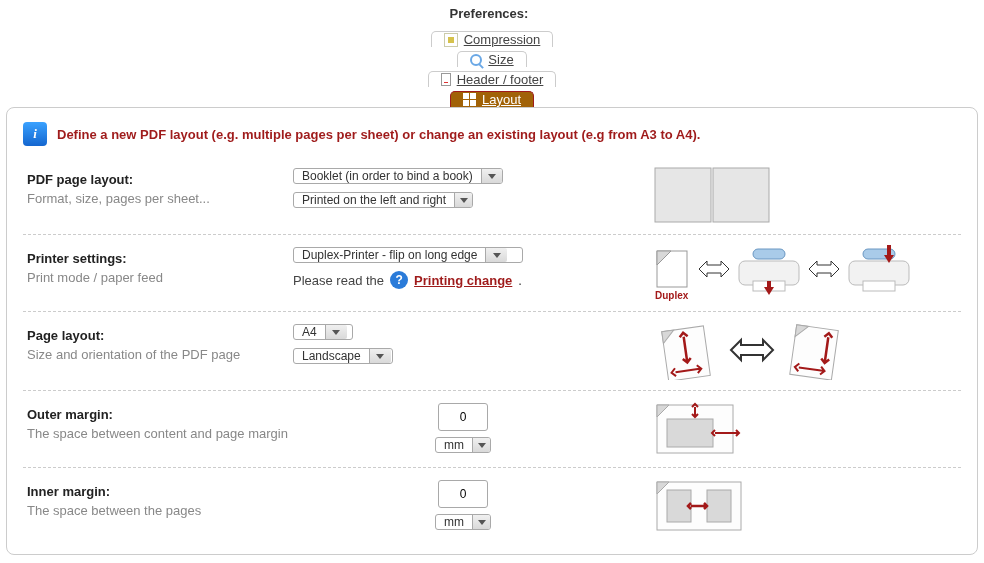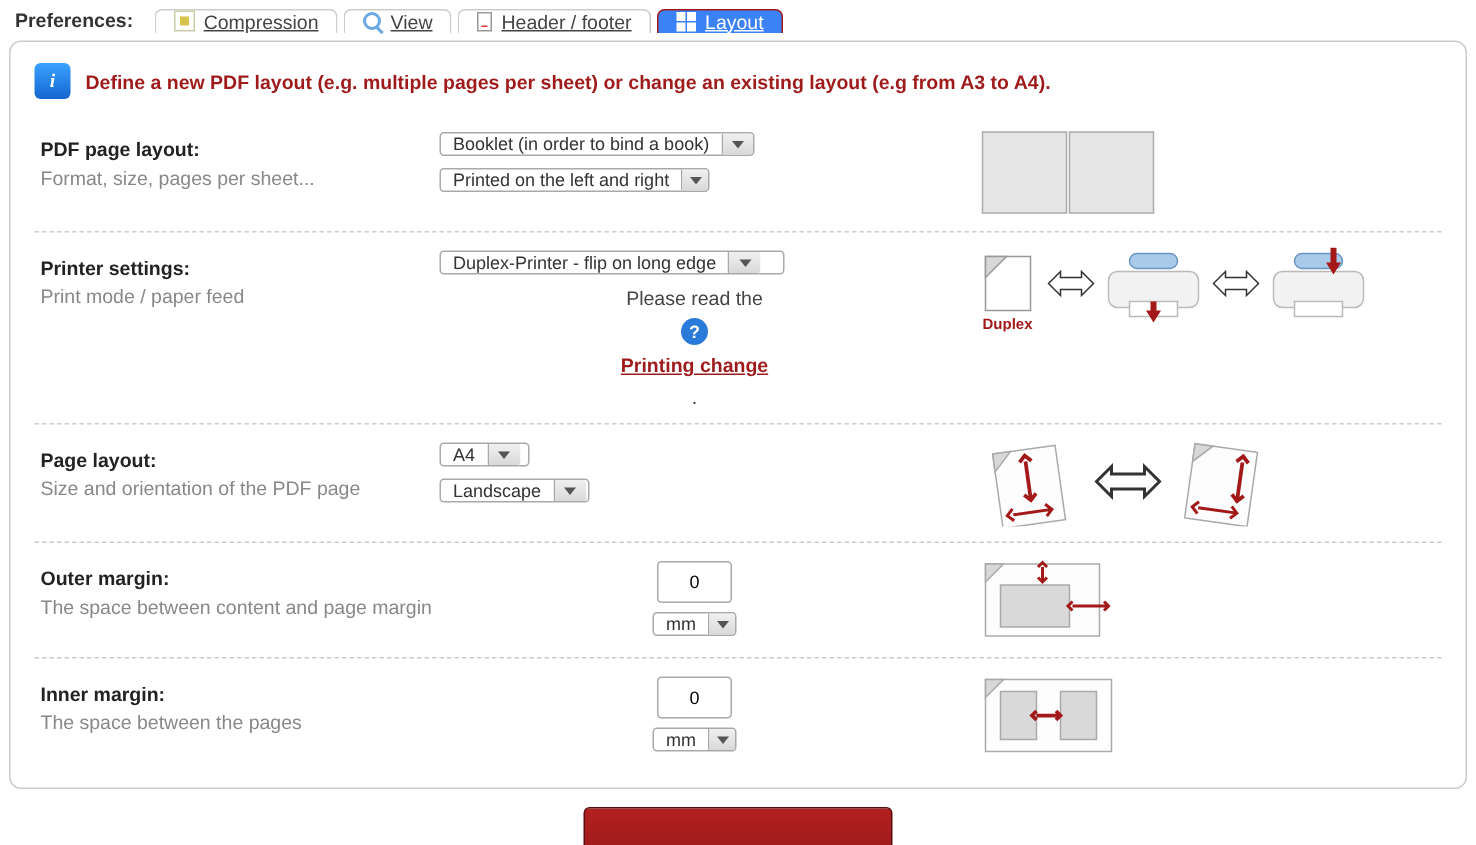--- a/index.html
+++ b/index.html
@@ -1,24 +1,24 @@
 <!DOCTYPE html>
 <html><head>
 <meta charset="utf-8">
 <style>
   * { box-sizing: border-box; }
   html, body { margin:0; padding:0; font-family: Arial, Helvetica, sans-serif; font-size:13px; color:#333; background:#fff; }
   .page { width:984px; min-height:563px; position:relative; }
 
   
-  .tabs-row { display:flex; align-items:center; gap:4px; padding:0 6px; }
+  .tabs-row { display:flex; align-items:center; gap:4px; padding:0 6px;flex-direction:column; }
   .pref-label { font-weight:bold; margin-right:6px; padding:6px 4px; }
   .tab { display:inline-flex; align-items:center; gap:6px; padding:0 12px; border:1px solid #ccc; border-bottom:none; border-radius:5px 5px 0 0; background:#fff; cursor:pointer; color:#444;text-decoration:underline; }
   .tab .ticon { display:inline-flex; }
-  .tab.active { background:#3b82f6; color:#fff; border-color:#9f1b1b; }
+  .tab.active { background:#a16207; color:#fff; border-color:#9f1b1b; }
 
   
   .panel { border:1px solid #ccc; border-radius:8px; margin:0 6px; padding:14px 16px 10px 16px; position:relative; }
 
   
   .info-row { display:flex; align-items:center; gap:10px; margin-bottom:10px; }
   .info-icon { width:24px; height:24px; border-radius:4px; background:linear-gradient(#3aa2ff,#1466cf); color:#fff; display:flex; align-items:center; justify-content:center; font-weight:bold; font-family:Georgia, serif; font-style:italic; }
   .info-text { color:#9f1b1b; font-weight:bold; }
 
   
@@ -28,21 +28,21 @@
   .section-title { font-weight:bold; color:#222; }
   .section-sub { color:#888; margin-top:4px; }
   .section-controls { width:340px; display:flex; flex-direction:column; gap:8px; padding-top:2px; }
   .section-preview { flex:1; display:flex; align-items:center; justify-content:flex-start; padding-left:20px; }
 
   .selectish { display:inline-flex; align-items:center; border:1px solid #a9a9a9; border-radius:3px; background:#fff; height:16px; font-size:12px; }
   .selectish .val { padding:0 8px; white-space:nowrap; }
   .selectish .arrowbtn { width:22px; height:100%; display:flex; align-items:center; justify-content:center; border-left:1px solid #a9a9a9; background:linear-gradient(#f0f0f0,#d9d9d9); border-radius:0 2px 2px 0; cursor:pointer; }
   .chev { width:0; height:0; border-left:4px solid transparent; border-right:4px solid transparent; border-top:5px solid #555; }
 
-  .row-inline { display:flex; align-items:center; gap:6px; flex-wrap:wrap;flex-direction:column; }
+  .row-inline { display:flex; align-items:center; gap:6px; flex-wrap:wrap; }
 
   .help-icon { width:18px; height:18px; border-radius:50%; background:#2a7bd9; color:#fff; display:inline-flex; align-items:center; justify-content:center; font-weight:bold; font-size:12px; }
   .link { color:#9f1b1b; text-decoration:underline; font-weight:bold; cursor:pointer; }
   .hint-text { color:#444; }
 
   .num-input { border:1px solid #a9a9a9; border-radius:3px; height:28px; width:50px; text-align:center; font-size:12px; }
 
   
   .footer { display:flex; align-items:center; justify-content:center; position:relative; padding:12px 8px 4px 8px; }
   .convert-btn { background:linear-gradient(#b32020,#7e1414); color:#fff; border:1px solid #5b0e0e; border-radius:4px; padding:28px 70px; font-size:18px; cursor:pointer; }
@@ -73,21 +73,21 @@
   <div class="tab">
     <span class="ticon">
           <span class="ic-comp"></span>
         </span>
     <span>Compression</span>
   </div>
   <div class="tab">
     <span class="ticon">
           <span class="ic-view"></span>
         </span>
-    <span>View</span>
+    <span>Size</span>
   </div>
   <div class="tab">
     <span class="ticon">
           <span class="ic-page"></span>
         </span>
     <span>Header / footer</span>
   </div>
   <div class="tab active">
     <span class="ticon">
           <span class="ic-grid">

